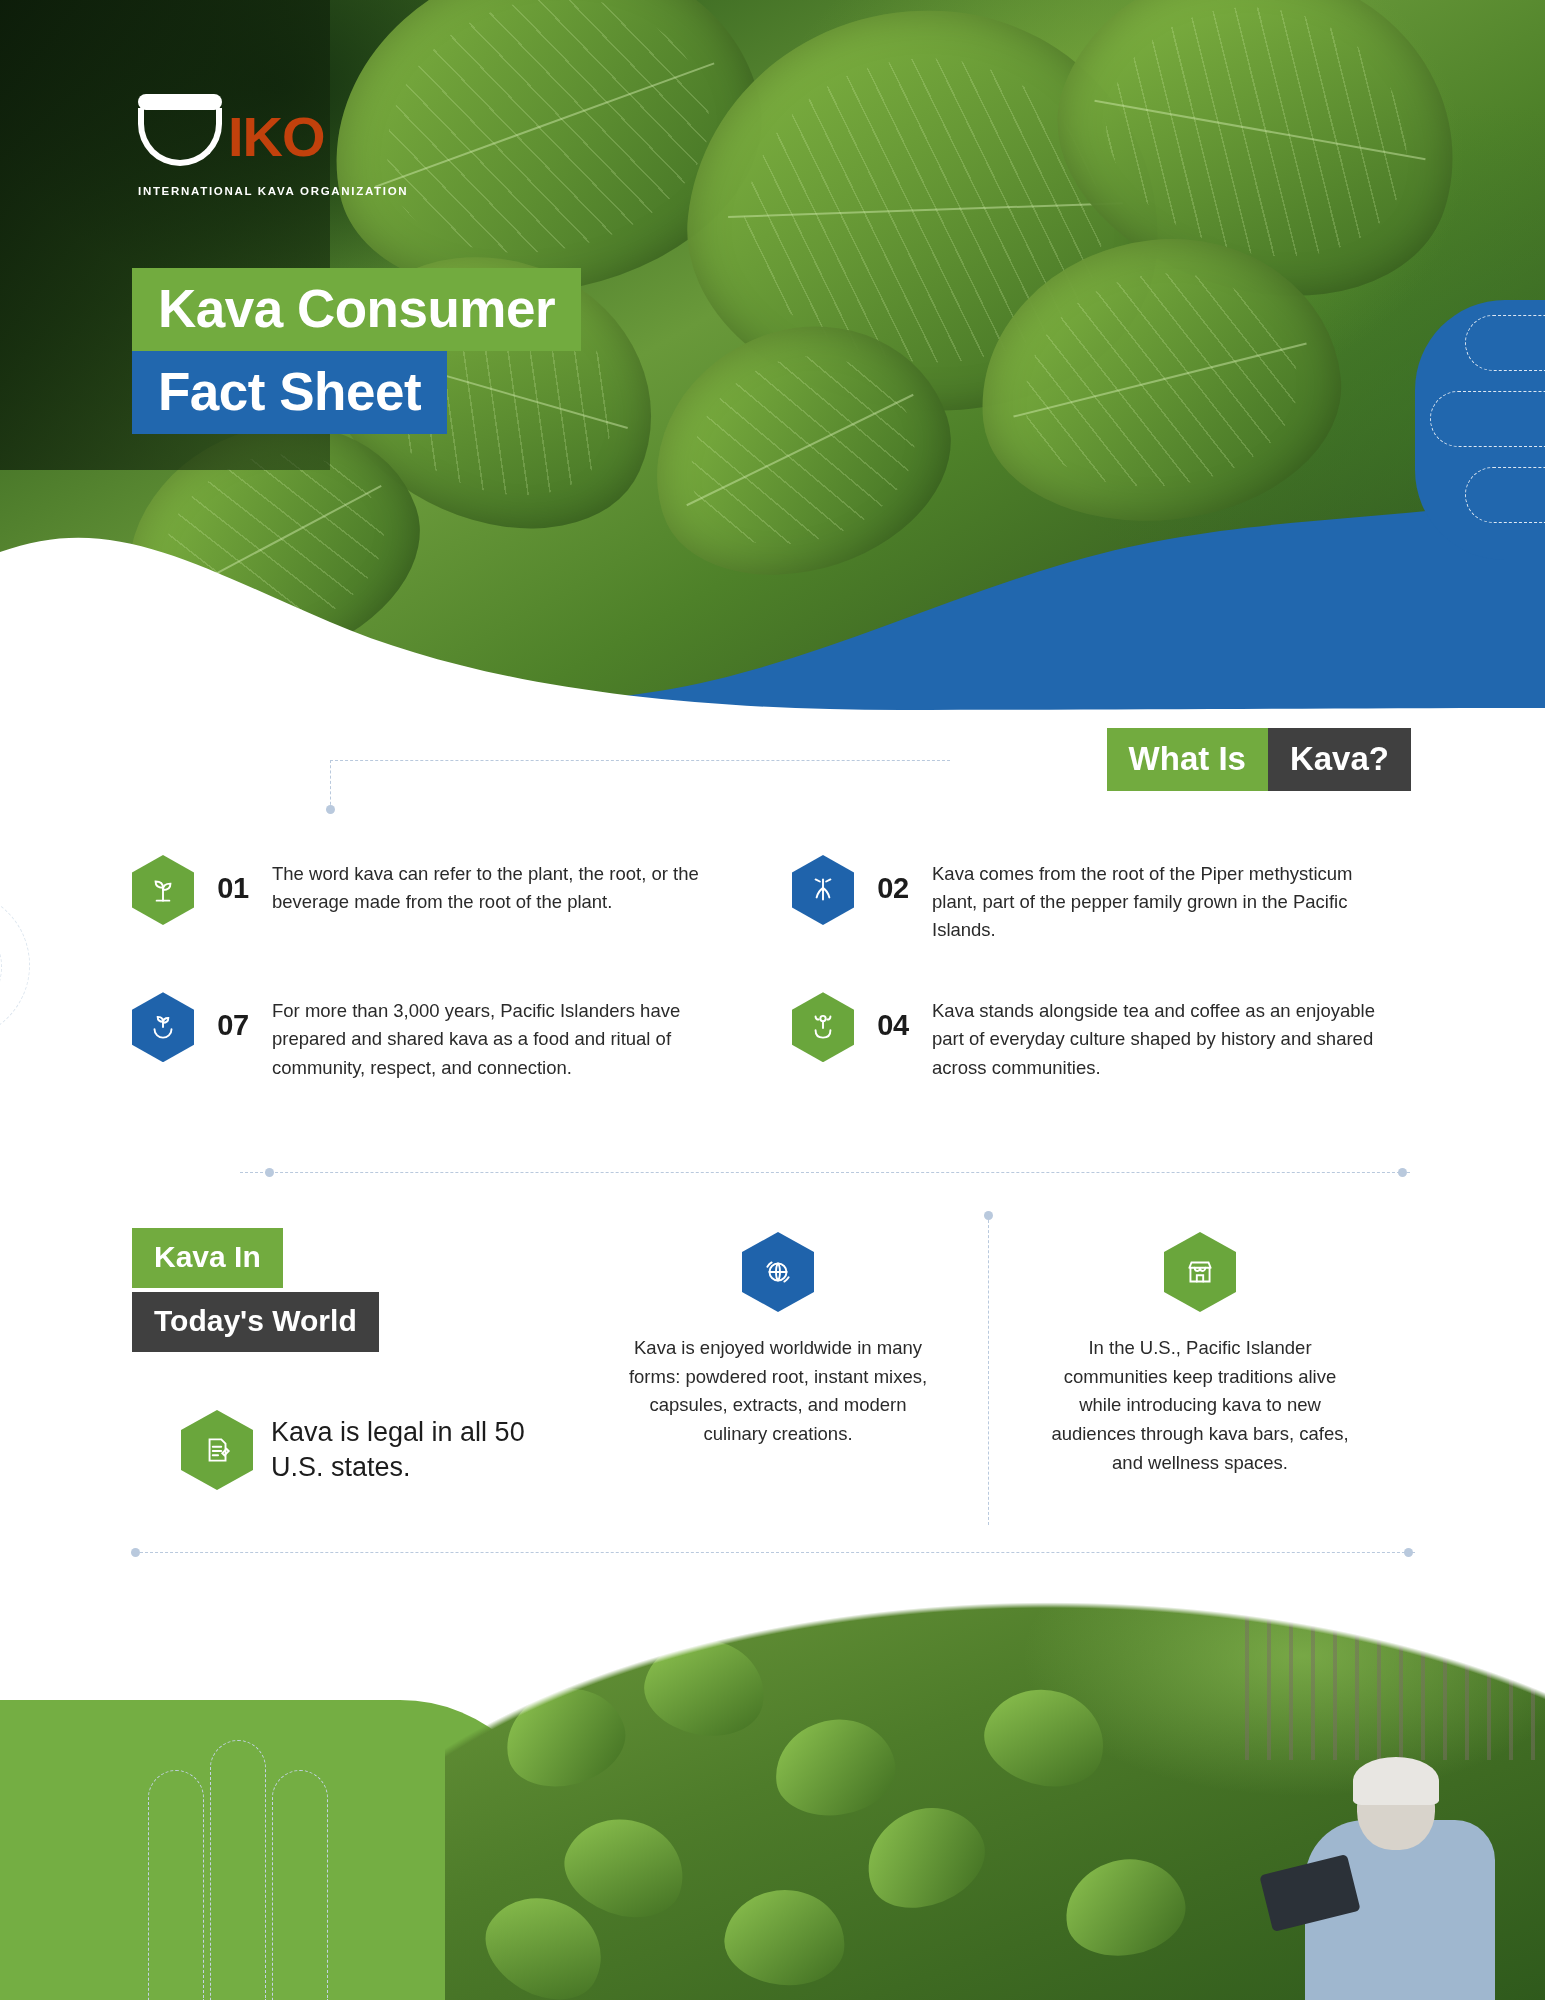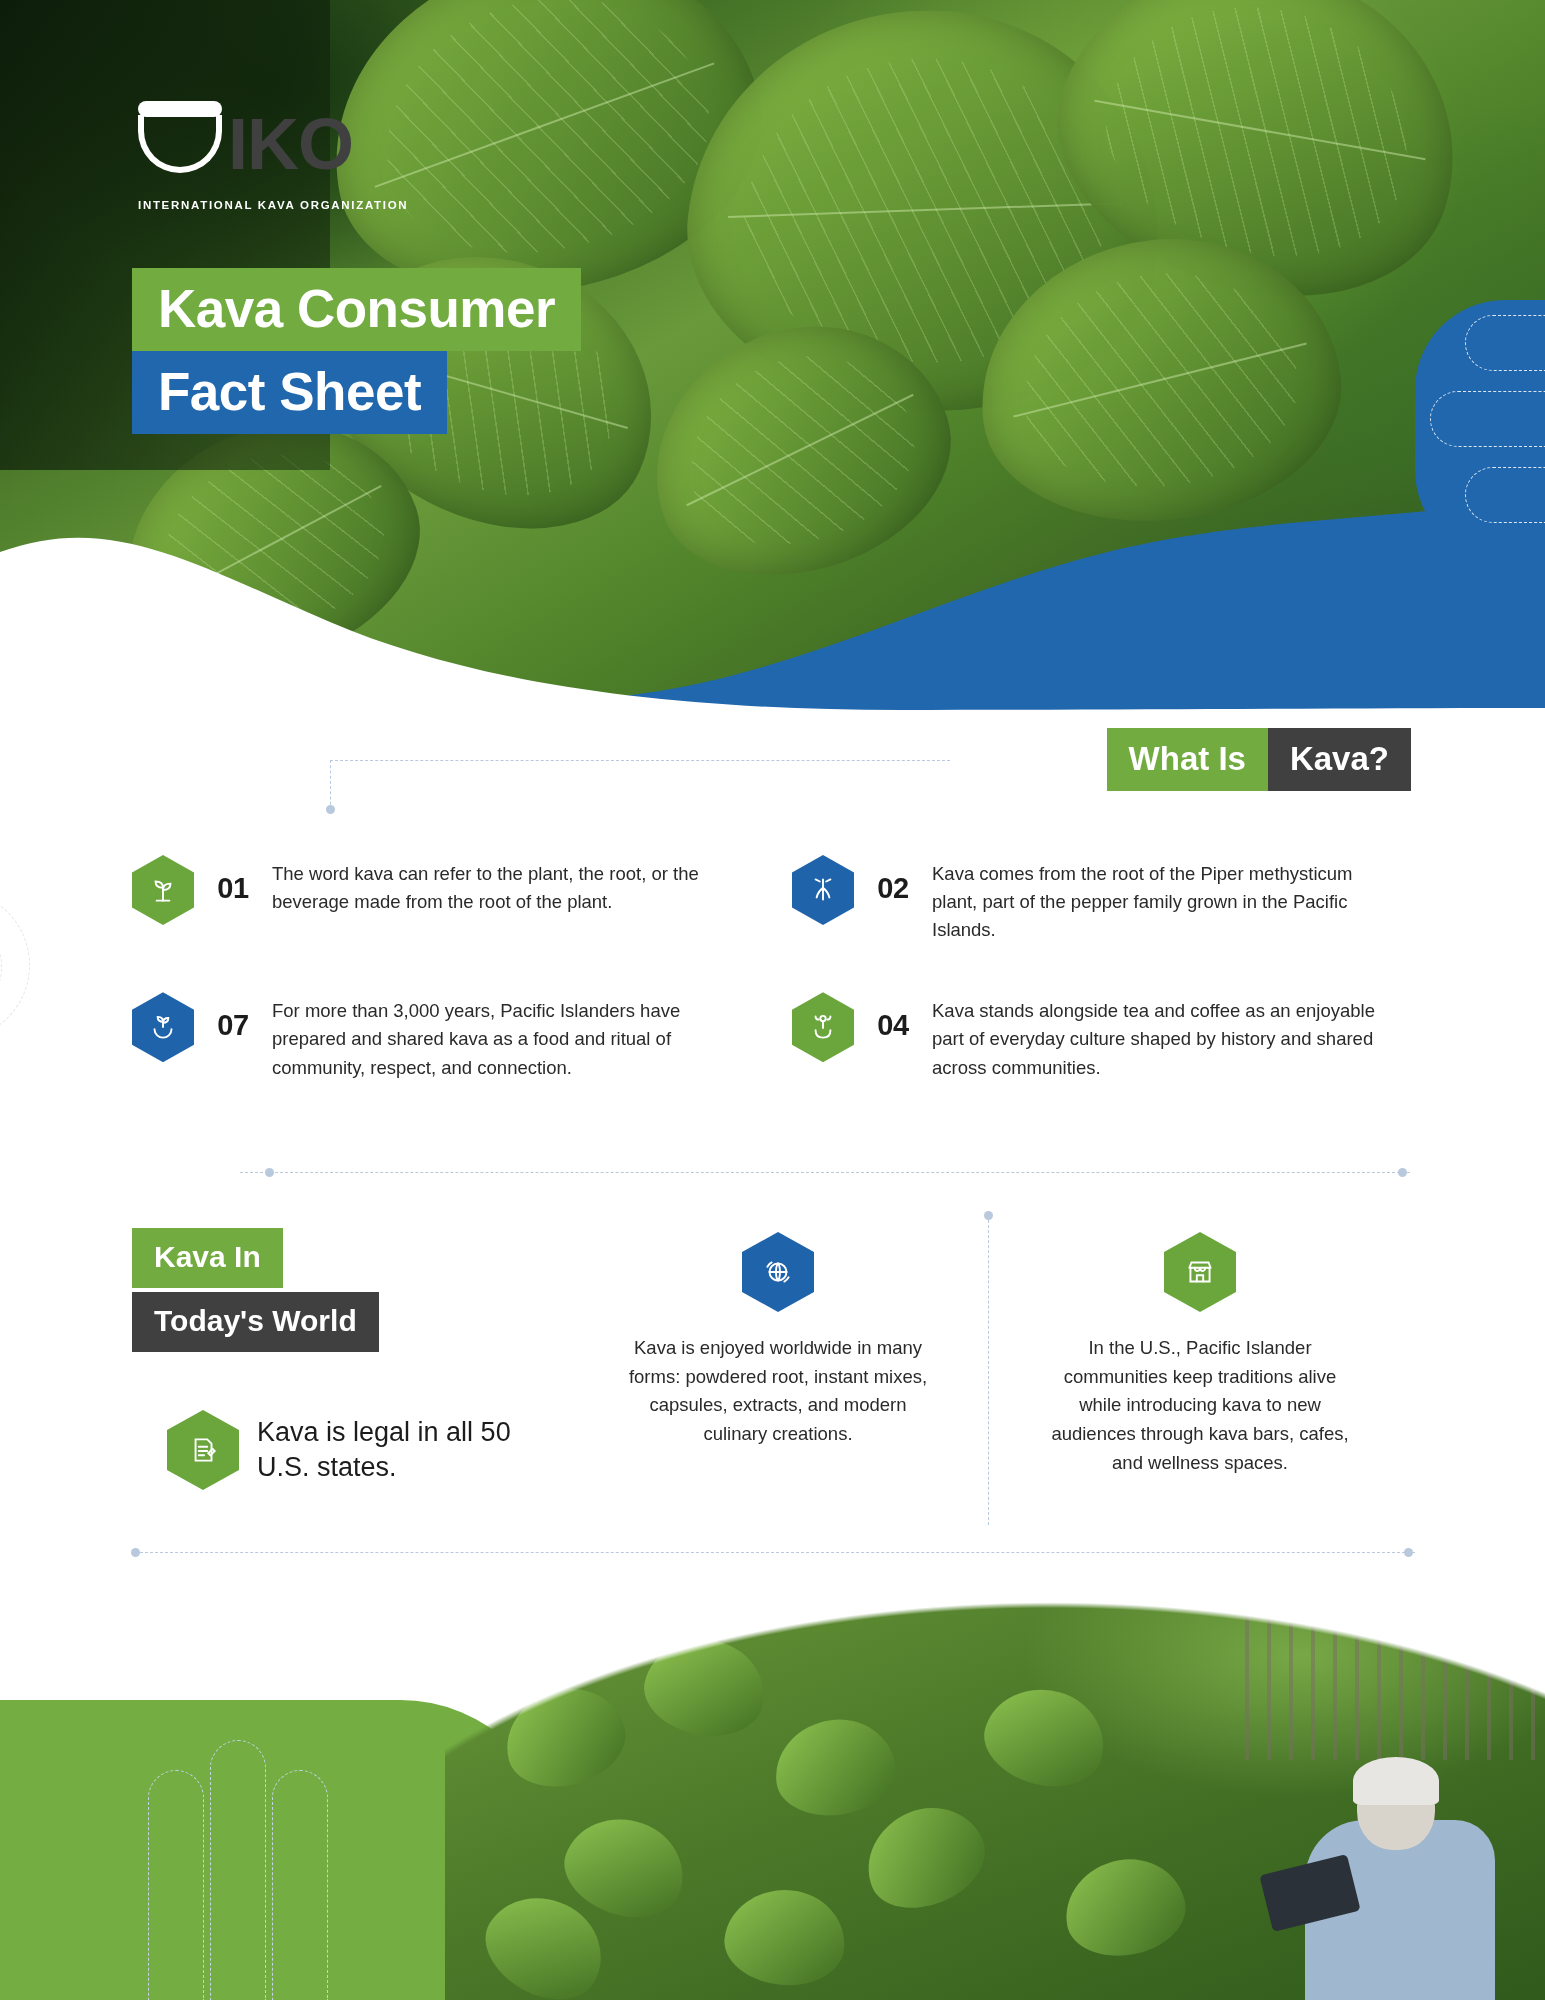--- a/index.html
+++ b/index.html
@@ -109,25 +109,25 @@
   }
   .logo-bowl::before {
     content: "";
     position: absolute;
     left: -6px; top: -14px;
     width: 84px; height: 16px;
     background: #ffffff;
     border-radius: 8px;
   }
   .logo-type {
-    font-size: 72px;
+    font-size: 56px;
     font-weight: 800;
     letter-spacing: -1px;
     line-height: 1;
-    color: #404040;
+    color: #c2410c;
   }
   .logo-sub {
     margin-top: 19px;
     font-size: 11.5px;
     letter-spacing: 1.7px;
     font-weight: 700;
     color: #ffffff;
   }
 
   
@@ -224,21 +224,21 @@
   }
   .fact-row + .fact-row { margin-top: 48px; }
 
   
   .today-head { left: 132px; top: 1228px; display: block; }
   .today-head .h-green { display: inline-block; font-size: 30px; }
   .today-head .h-blue  { display: inline-block; font-size: 30px; margin-top: 4px; }
 
   .legal {
     position: absolute;
-    left: 134px; top: 1410px;
+    left: 148px; top: 1410px;
     display: flex;
     align-items: center;
     gap: 18px;
     width: 430px;
     padding-left: 33px;
   }
   .legal .hex { width: 72px; height: 80px; flex: 0 0 72px; }
   .legal-text {
     font-size: 27px;
     line-height: 1.3;

